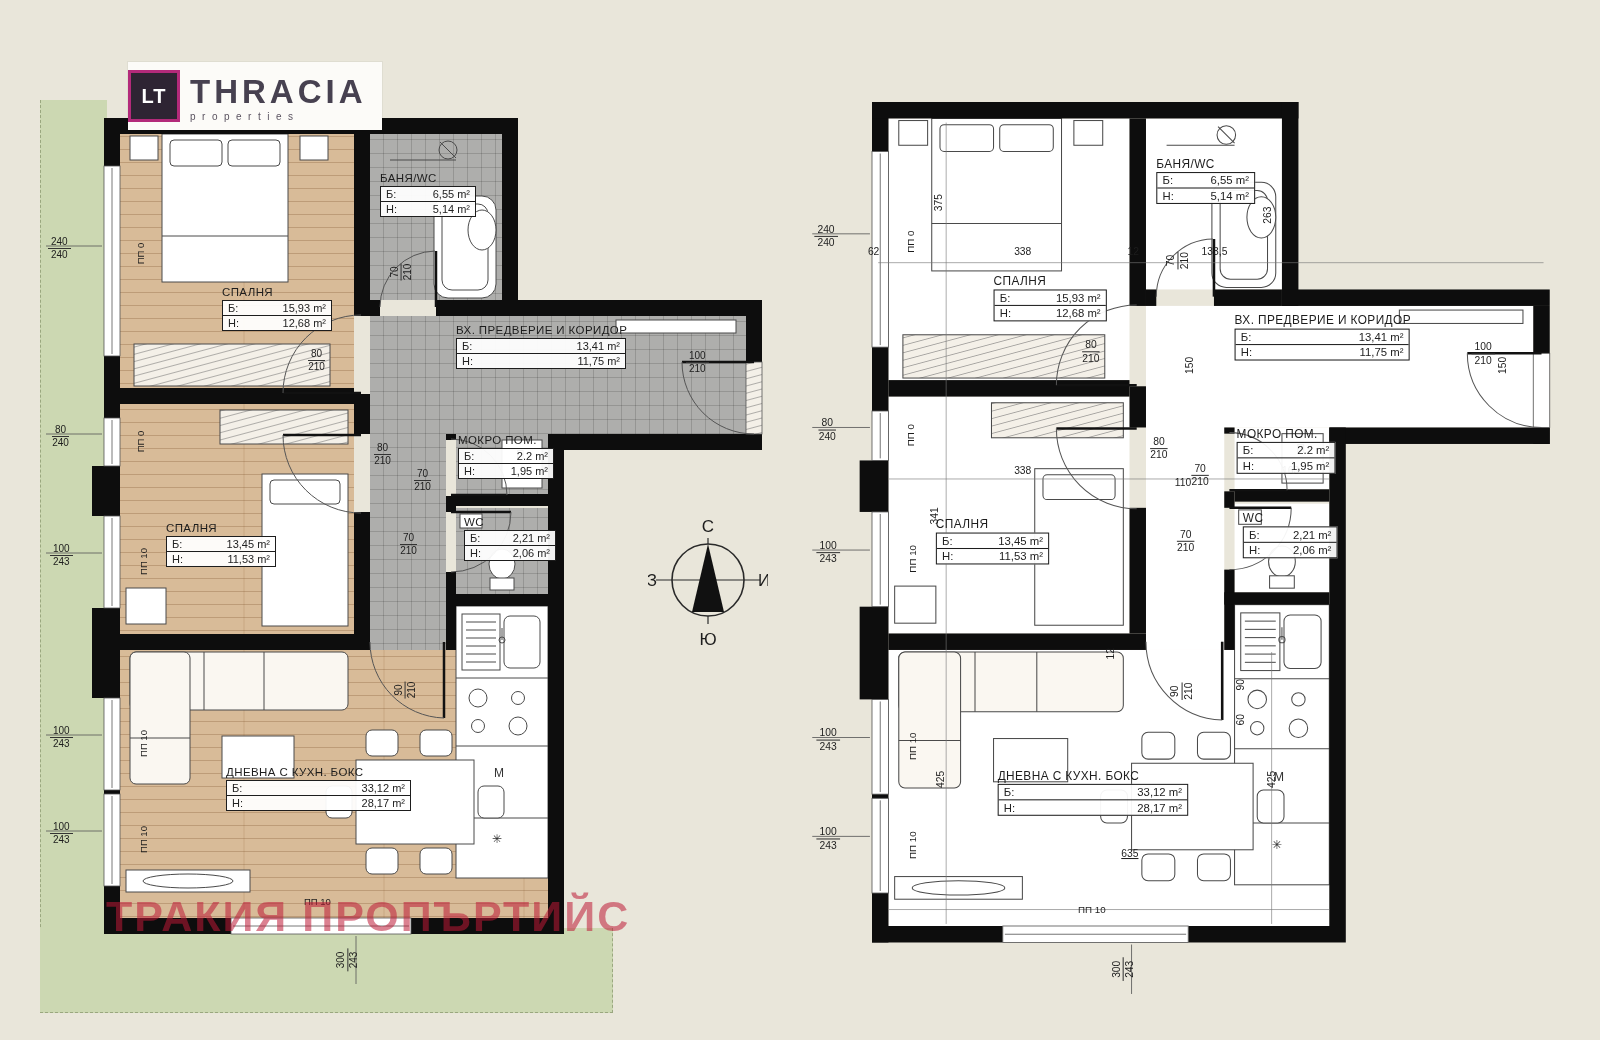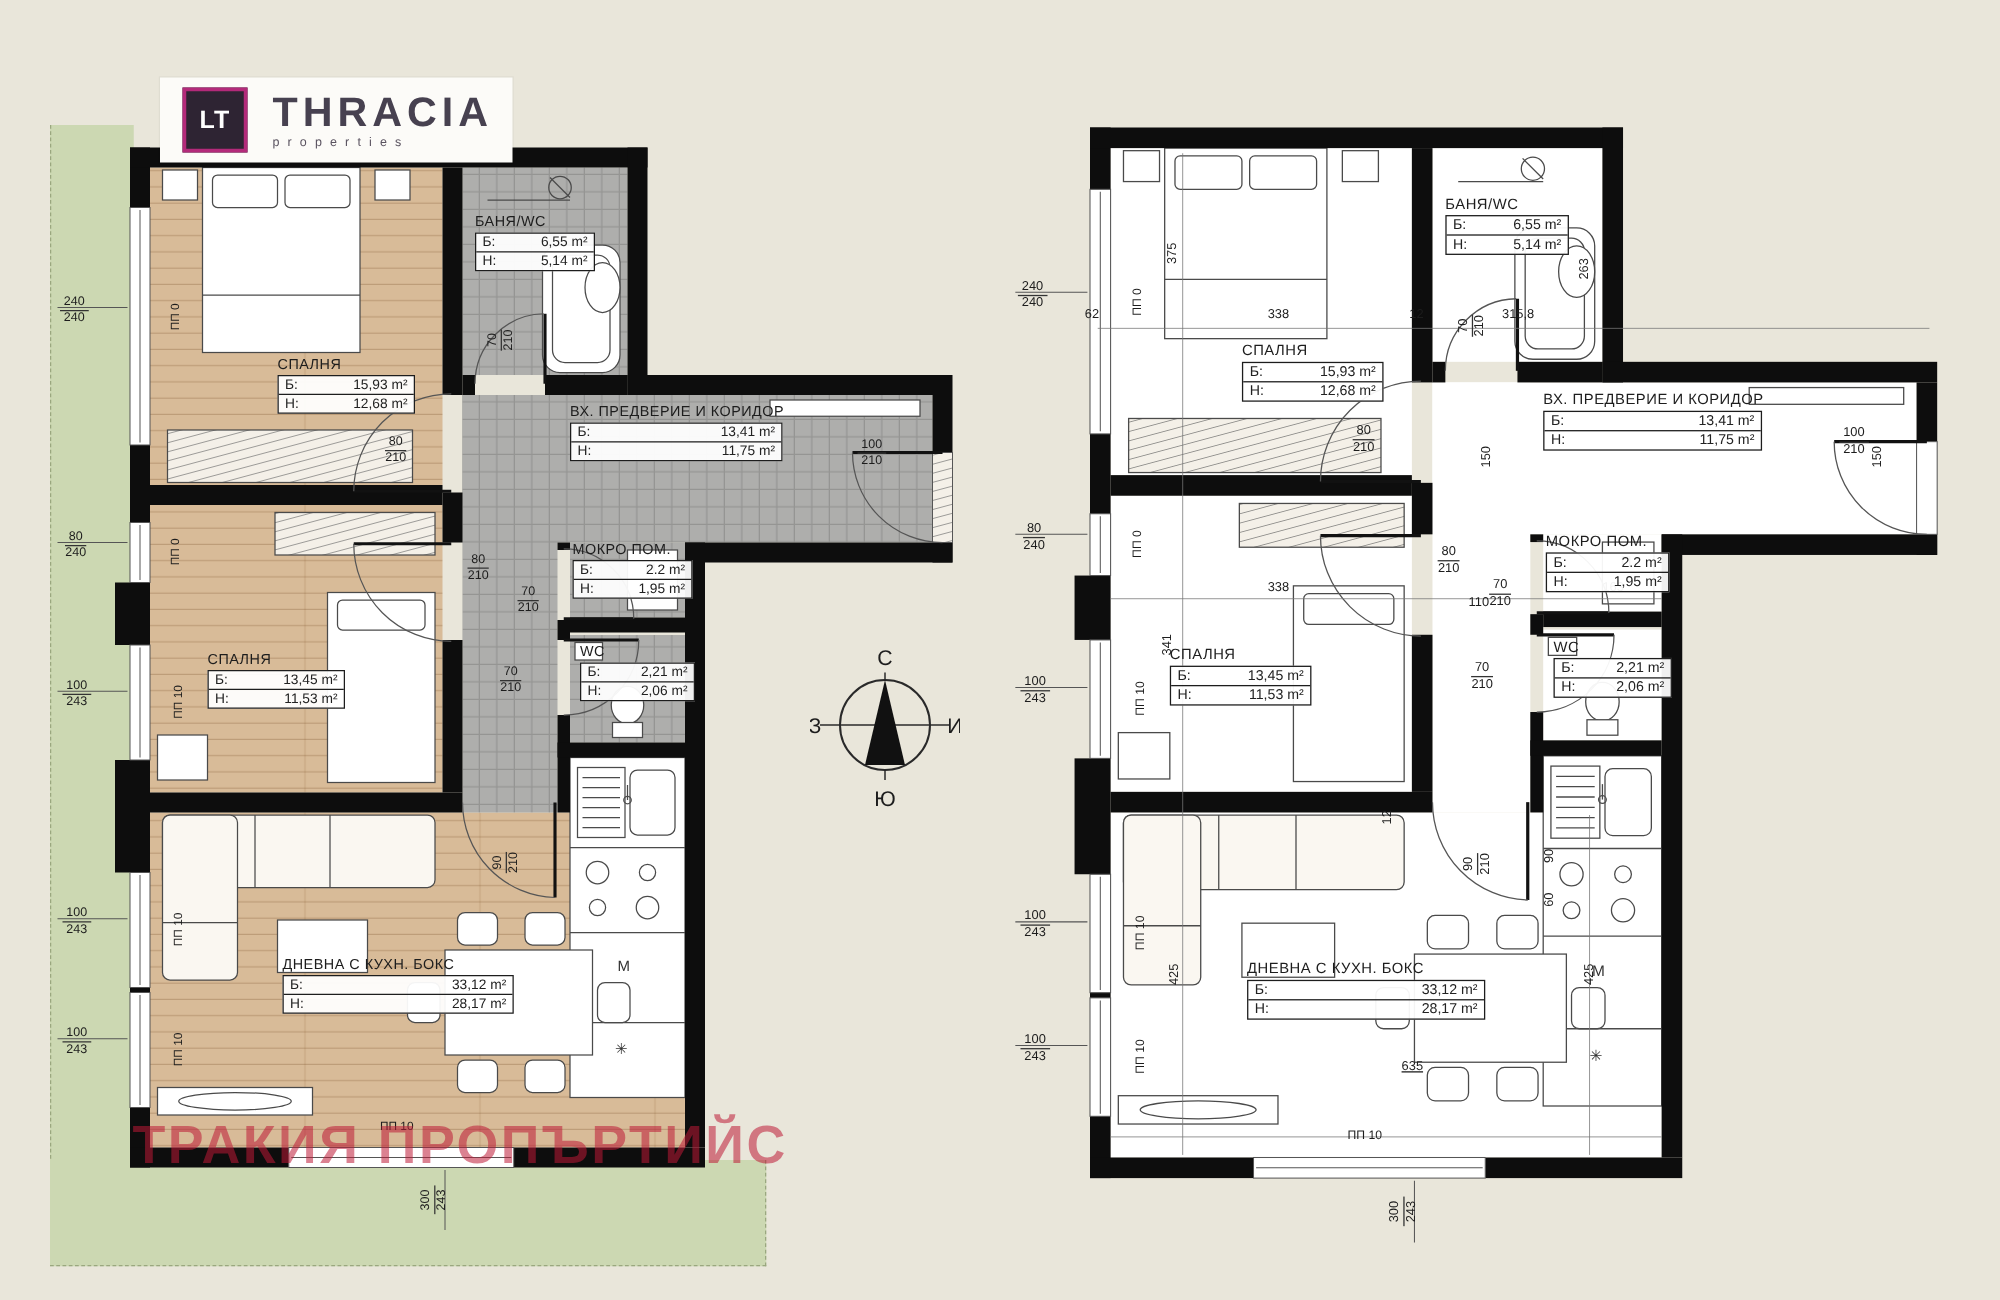--- a/index.html
+++ b/index.html
@@ -17,22 +17,22 @@
   .rbox{background:rgba(255,255,255,.94);border:1.5px solid #1d1d1d}
   .rrow{display:flex;justify-content:space-between;gap:6px;font-size:11px;padding:1px 5px;white-space:nowrap}
   .rrow + .rrow{border-top:1.5px solid #1d1d1d}
   .dim{position:absolute;display:flex;flex-direction:column;align-items:center;
        font-size:10px;line-height:1.15;color:#1d1d1d;z-index:5;white-space:nowrap}
   .dim .t{border-bottom:1px solid #333;padding:0 3px}
   .dim.v{transform:rotate(-90deg)}
   .pp{position:absolute;font-size:9.5px;color:#1d1d1d;z-index:5;white-space:nowrap}
   .pp.v{transform:rotate(-90deg)}
   .mark{position:absolute;font-size:12px;color:#333;z-index:5}
-  #logo{position:absolute;left:128px;top:62px;z-index:30;display:flex;align-items:center;gap:20px;
-        background:#fcfbf8;padding:8px 16px 8px 18px;box-shadow:0 0 0 1px rgba(0,0,0,.04)}
+  #logo{position:absolute;left:128px;top:62px;z-index:30;display:flex;align-items:flex-end;gap:10px;
+        background:#fcfbf8;padding:8px 16px 8px 0;box-shadow:0 0 0 1px rgba(0,0,0,.04)}
   #logo .monogram{width:46px;height:46px;background:#2e2433;border:3px solid #b32a7a;color:#fff;
         display:flex;align-items:center;justify-content:center;font-size:20px;font-weight:bold;letter-spacing:1px}
   #logo .brand{font-size:33px;font-weight:bold;letter-spacing:4px;color:#474150;line-height:1}
   #logo .sub{font-size:10px;letter-spacing:6.5px;color:#5a5360;margin-top:3px}
   #compass{position:absolute;left:648px;top:498px;width:120px;height:150px;z-index:8}
   #compass text{font-size:17px;fill:#1d1d1d;font-family:"Liberation Sans",sans-serif}
   #watermark{position:absolute;left:106px;top:892px;z-index:40;font-size:43px;font-weight:bold;
         letter-spacing:2px;color:rgba(190,25,55,.55);white-space:nowrap}
 </style>
 </head>
@@ -623,21 +623,21 @@
       <span>210</span>
     </div>
     <div class="dim" style="left: 582px; top: 232px;">
       <span class="t">100</span>
       <span>210</span>
     </div>
     <div class="dim" style="left: -4px; top: 140px;">62</div>
     <div class="dim v" style="left: 56px; top: 92px;">375</div>
     <div class="dim" style="left: 138px; top: 140px;">338</div>
     <div class="dim" style="left: 248px; top: 140px;">12</div>
-    <div class="dim" style="left: 320px; top: 140px;">315,8</div>
+    <div class="dim" style="left: 320px; top: 140px;">133,5</div>
     <div class="dim v" style="left: 376px; top: 104px;">263</div>
     <div class="dim v" style="left: 300px; top: 250px;">150</div>
     <div class="dim v" style="left: 604px; top: 250px;">150</div>
     <div class="dim v" style="left: 52px; top: 396px;">341</div>
     <div class="dim" style="left: 138px; top: 352px;">338</div>
     <div class="dim" style="left: 294px; top: 364px;">110</div>
     <div class="dim" style="left: 398px; top: 352px;">163</div>
     <div class="dim v" style="left: 226px; top: 530px;">12</div>
     <div class="dim v" style="left: 58px; top: 652px;">425</div>
     <div class="dim v" style="left: 380px; top: 652px;">425</div>

